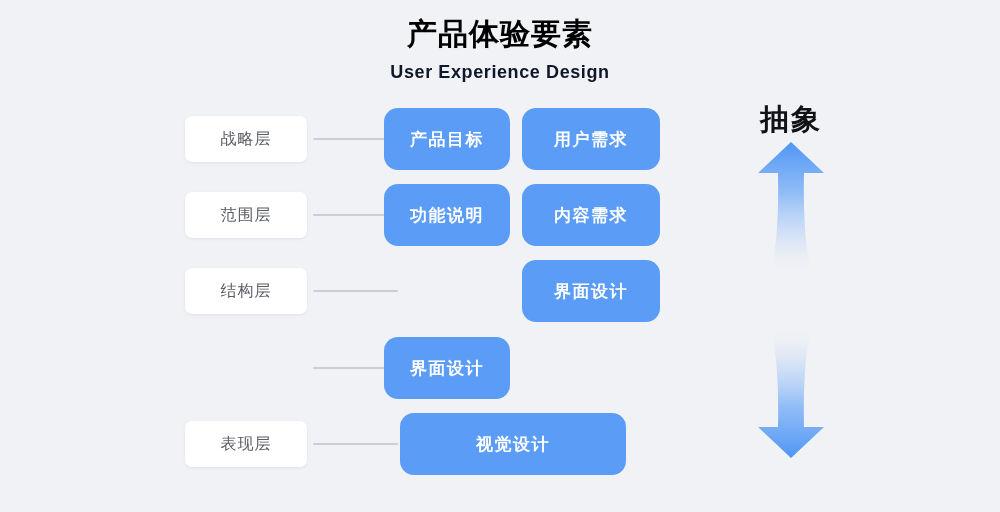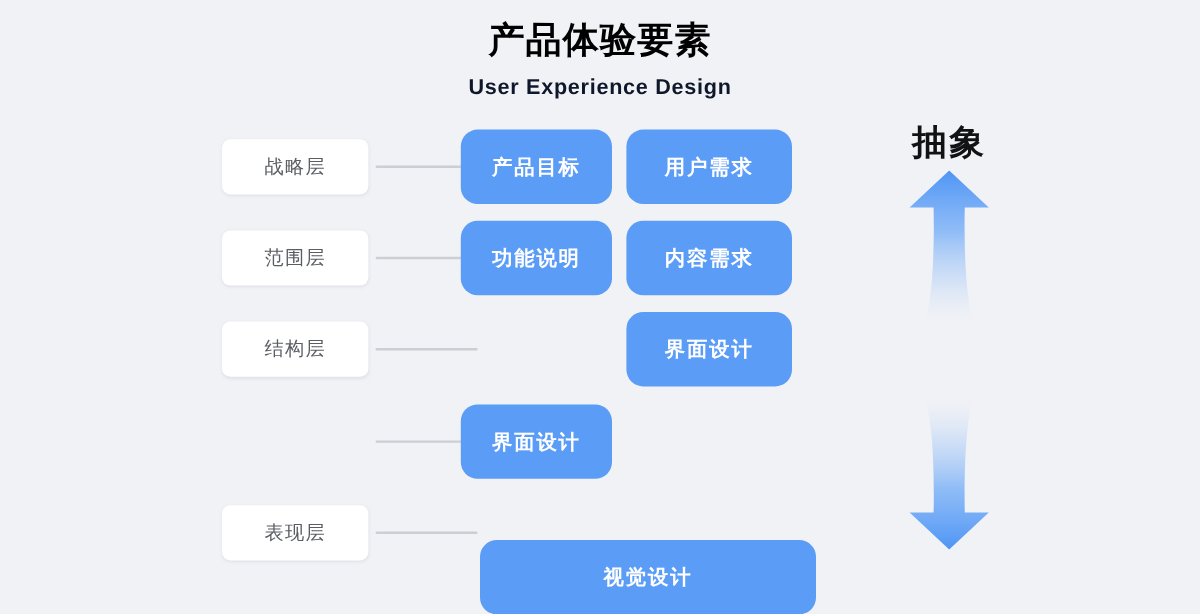--- a/index.html
+++ b/index.html
@@ -105,21 +105,21 @@
     align-items: center;
     justify-content: center;
     color: #ffffff;
     font-size: 17px;
     font-weight: bold;
     letter-spacing: 1.5px;
     box-sizing: border-box;
   }
   .card-left  { left: 384px; width: 126px; }
   .card-right { left: 522px; width: 138px; }
-  .card-full  { left: 400px; width: 280px; margin-top: 37px; }
+  .card-full  { left: 400px; width: 226px; }
 
   
   .axis {
     position: absolute;
     left: 726px;
     top: 96px;
     width: 130px;
     height: 390px;
   }
   .axis-label {

